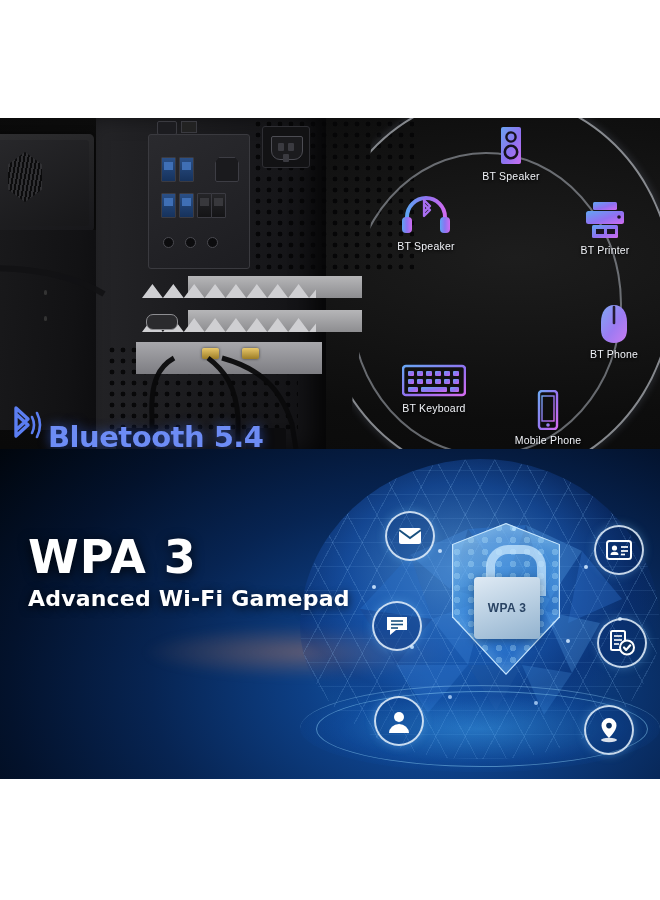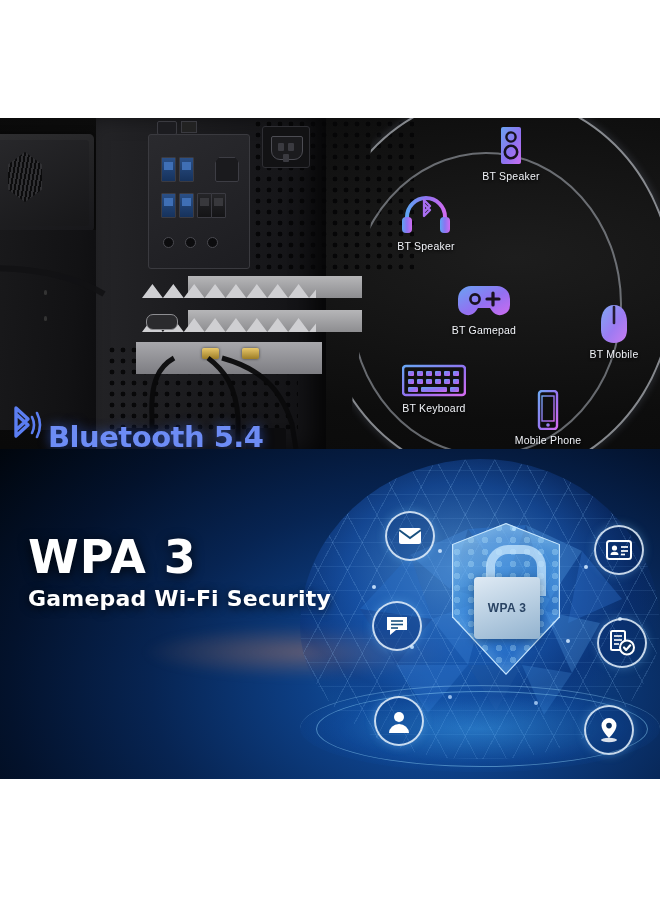--- a/index.html
+++ b/index.html
@@ -339,54 +339,57 @@
             </defs>
           <path d="M7,27 V21 a19,19 0 0 1 38,0 V27" fill="none" stroke="url(#gB)" stroke-width="4"></path>
           <rect x="2" y="21" width="10" height="16" rx="4" fill="url(#gB)"></rect>
           <rect x="40" y="21" width="10" height="16" rx="4" fill="url(#gB)"></rect>
           <path d="M24,8 L30,14 L24,20 L24,4 L30,10 L24,16" fill="none" stroke="#a96ef2" stroke-width="2.3" stroke-linejoin="round"></path>
         </svg>
       </span>
       <span class="dev-label">BT Speaker</span>
     </div>
 
-
-    <div class="dev" style="left:436px;top:162px;">
+    <div class="dev" style="left:557px;top:82px;">
       <span class="glyph">
-        <svg width="54" height="40" viewBox="0 0 54 40">
+        <svg width="44" height="40" viewBox="0 0 44 40">
           <defs>
-              <linearGradient id="gD" x1="0" y1="0" x2="1" y2="1">
-            <stop offset="0" stop-color="#6aa2f3"></stop>
-                <stop offset="55%" stop-color="#9370f1"></stop>
-                <stop offset="100%" stop-color="#cc6cf0"></stop>
+              <linearGradient id="gC" x1="0" y1="0" x2="1" y2="1">
+            <stop offset="0" stop-color="#61a6f3"></stop>
+                <stop offset="55%" stop-color="#9070f1"></stop>
+                <stop offset="100%" stop-color="#d06cf0"></stop>
           </linearGradient>
             </defs>
-          <path d="M14,6 h26 a13,13 0 0 1 13,13 v6 a10,10 0 0 1 -18,6 l-2,-3 h-12 l-2,3 a10,10 0 0 1 -18,-6 v-6 a13,13 0 0 1 13,-13 z" fill="url(#gD)"></path>
-          <circle cx="18" cy="19" r="4.6" fill="none" stroke="#19121f" stroke-width="2.6"></circle>
-          <path d="M36,13 v12 M30,19 h12" stroke="#19121f" stroke-width="3.2" stroke-linecap="round"></path>
+          <rect x="10" y="2" width="24" height="8" rx="1.5" fill="url(#gC)"></rect>
+          <rect x="3" y="11" width="38" height="13" rx="2.5" fill="url(#gC)"></rect>
+          <circle cx="36" cy="17" r="1.8" fill="#18131f"></circle>
+          <rect x="9" y="25" width="26" height="13" rx="1.5" fill="url(#gC)"></rect>
+          <rect x="13" y="29" width="8" height="5" fill="#18131f"></rect>
+          <rect x="24" y="29" width="8" height="5" fill="#18131f"></rect>
         </svg>
       </span>
-      <span class="dev-label">BT Gamepad</span>
-    </div>
+      <span class="dev-label">BT Printer</span>
+    </div>
+
 
     <div class="dev" style="left:566px;top:186px;">
       <span class="glyph">
         <svg width="30" height="40" viewBox="0 0 30 40">
           <defs>
               <linearGradient id="gE" x1="0" y1="0" x2="1" y2="1">
             <stop offset="0" stop-color="#7fa8f4"></stop>
                 <stop offset="55%" stop-color="#9d7bf2"></stop>
                 <stop offset="100%" stop-color="#c97df0"></stop>
           </linearGradient>
             </defs>
           <path d="M15,1 C23,1 28,8 28,18 v8 c0,8 -5,13 -13,13 C7,39 2,34 2,26 v-8 C2,8 7,1 15,1 z" fill="url(#gE)"></path>
           <path d="M15,3 v16" stroke="#241b33" stroke-width="2.6" stroke-linecap="round"></path>
         </svg>
       </span>
-      <span class="dev-label">BT Mobile</span>
+      <span class="dev-label">BT Phone</span>
     </div>
 
     <div class="dev" style="left:500px;top:272px;">
       <span class="glyph">
         <svg width="22" height="40" viewBox="0 0 22 40">
           <defs>
               <linearGradient id="gG" x1="0" y1="0" x2="1" y2="1">
             <stop offset="0" stop-color="#6fa7f3"></stop>
                 <stop offset="55%" stop-color="#9a74f1"></stop>
                 <stop offset="100%" stop-color="#d36cf0"></stop>
@@ -534,17 +537,17 @@
     <div class="sec-icon" style="left:584px;top:256px;">
       <svg width="22" height="26" viewBox="0 0 22 26">
           <path d="M11,1 a7.5,7.5 0 0 1 7.5,7.5 C18.5,14 11,21 11,21 C11,21 3.5,14 3.5,8.5 A7.5,7.5 0 0 1 11,1 z" fill="#fff"></path>
           <circle cx="11" cy="8.6" r="2.8" fill="#0b2f5e"></circle>
           <ellipse cx="11" cy="23" rx="8" ry="2.2" fill="#fff" opacity=".85"></ellipse>
         </svg>
     </div>
 
     <div id="wpa-copy">
       <div class="wpa-title">WPA 3</div>
-      <div class="wpa-sub">Gamepad Wi-Fi Security</div>
+      <div class="wpa-sub">Advanced Wi-Fi Gamepad</div>
     </div>
   </div>
 
 </div>
 
 </body></html>

